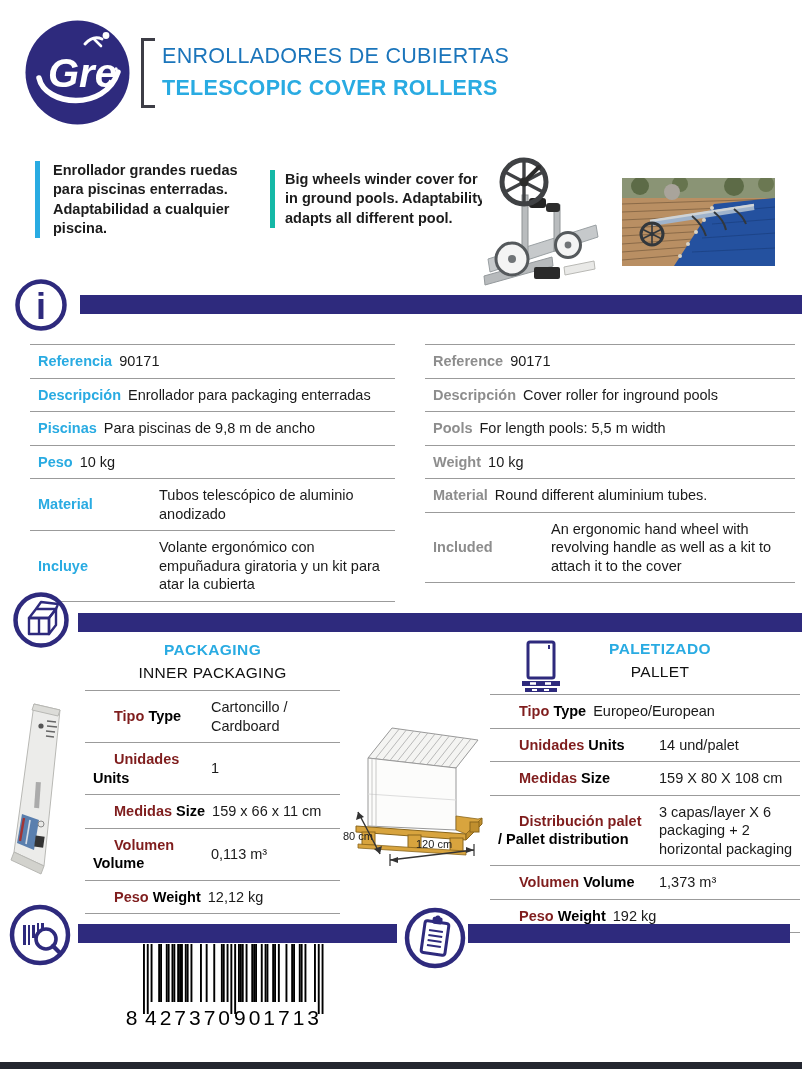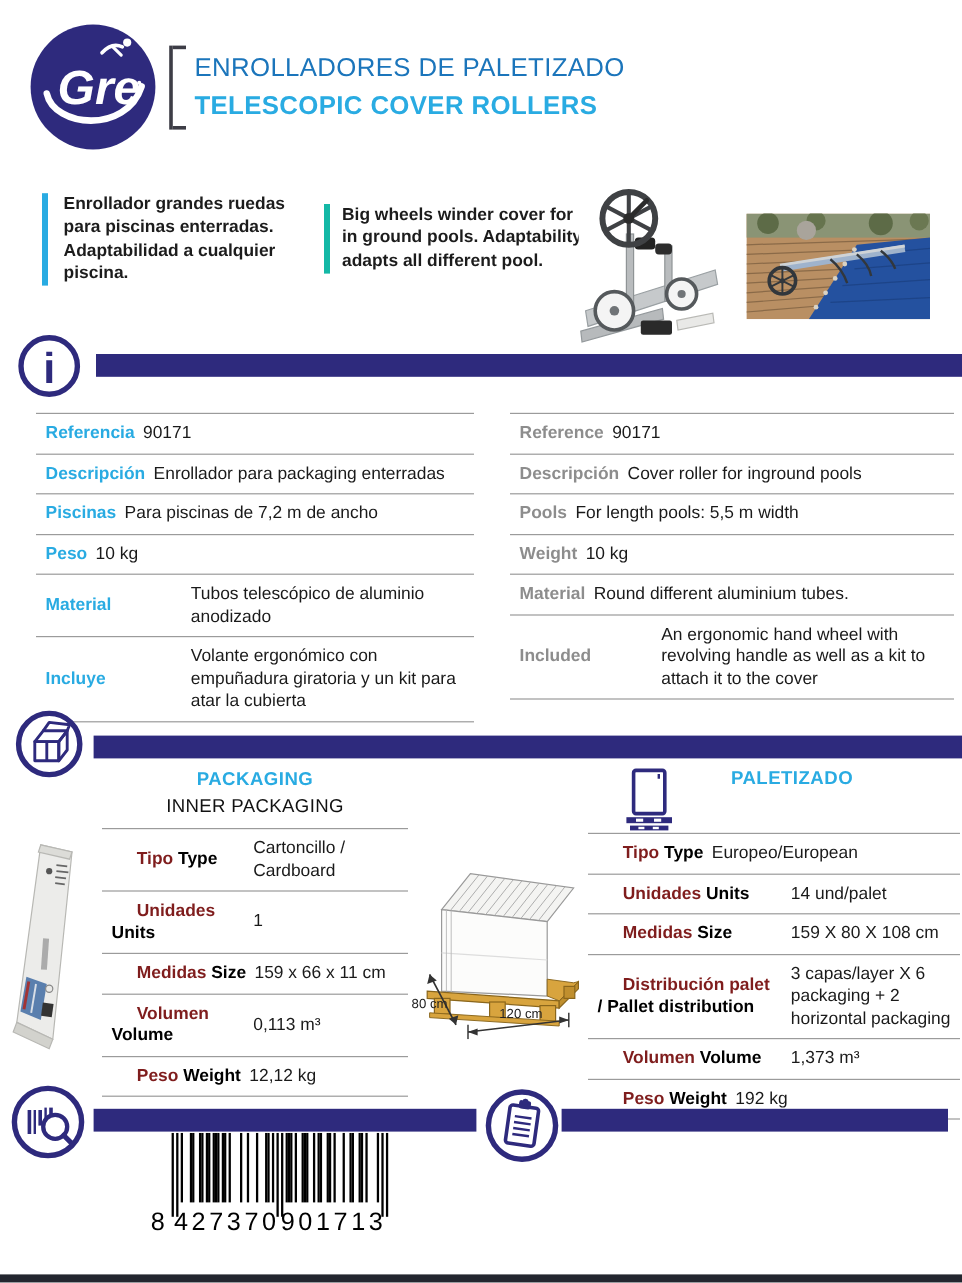--- a/index.html
+++ b/index.html
@@ -55,21 +55,21 @@
     <path d="M60 24 q 8 -9 17 -5" stroke="#ffffff" stroke-width="3" fill="none" stroke-linecap="round"></path>
     <circle cx="81" cy="15.5" r="3.4" fill="#ffffff"></circle>
     <path d="M69 19 l 7 7" stroke="#ffffff" stroke-width="2.6" stroke-linecap="round"></path>
     <text x="23" y="67" font-size="40" font-style="italic" font-weight="bold" fill="#ffffff">Gre</text>
     <circle cx="91" cy="49" r="1.7" fill="#ffffff"></circle>
   </svg>
 
   <div class="abs bracket" style="left:141px;top:38px"></div>
 
   <div class="abs" style="left:162px;top:44px">
-    <div class="t1">ENROLLADORES DE PALETIZADO</div>
+    <div class="t1">ENROLLADORES DE CUBIERTAS</div>
     <div class="t2">TELESCOPIC COVER ROLLERS</div>
   </div>
 
   <div class="abs intro es" style="left:35px;top:161px;width:205px">Enrollador grandes ruedas para piscinas enterradas. Adaptabilidad a cualquier piscina.</div>
   <div class="abs intro en" style="left:270px;top:170px;width:202px">Big wheels winder cover for in ground pools. Adaptability adapts  all different pool.</div>
 
   <svg class="abs" style="left:482px;top:155px" width="122" height="135" viewBox="0 0 122 135">
     <rect width="122" height="135" fill="#ffffff"></rect>
 
     <polygon points="6,104 114,70 116,82 8,117" fill="#c6c9cb" stroke="#9aa0a3" stroke-width="1"></polygon>
@@ -149,21 +149,21 @@
 
   <svg class="abs" style="left:14px;top:278px" width="54" height="54" viewBox="0 0 54 54">
     <circle cx="27" cy="27" r="23.5" fill="#ffffff" stroke="#2e2a7d" stroke-width="4.5"></circle>
     <text x="27" y="41" text-anchor="middle" font-size="36" font-weight="bold" fill="#2e2a7d" font-family="Liberation Serif,serif">i</text>
   </svg>
   <div class="abs bar" style="left:80px;top:295px;width:722px"></div>
 
   <div id="tbl-spec-left" class="abs tbl t-specL" style="left:30px;top:344px;width:365px">
       <div class="trow"><span class="lbl cyan">Referencia</span><span class="val">90171</span></div>
       <div class="trow"><span class="lbl cyan">Descripción</span><span class="val">Enrollador para packaging  enterradas</span></div>
-      <div class="trow"><span class="lbl cyan">Piscinas</span><span class="val">Para piscinas  de 7,2 m de ancho</span></div>
+      <div class="trow"><span class="lbl cyan">Piscinas</span><span class="val">Para piscinas  de 9,8 m de ancho</span></div>
       <div class="trow"><span class="lbl cyan">Peso</span><span class="val">10 kg</span></div>
       <div class="trow split">
         <span class="lbl cyan">Material</span>
         <span class="val">Tubos telescópico de aluminio anodizado</span>
       </div>
       <div class="trow split">
         <span class="lbl cyan">Incluye</span>
         <span class="val">Volante ergonómico con empuñadura giratoria y un kit para atar la cubierta</span>
       </div>
     </div>
@@ -281,20 +281,21 @@
     <line x1="31" y1="9" x2="31" y2="13" stroke="#2e2a7d" stroke-width="2"></line>
     <rect x="4" y="45" width="38" height="5" fill="#2e2a7d"></rect>
     <rect x="12" y="46.2" width="6" height="2.6" fill="#ffffff"></rect>
     <rect x="27" y="46.2" width="6" height="2.6" fill="#ffffff"></rect>
     <rect x="7" y="52" width="32" height="4" fill="#2e2a7d"></rect>
     <rect x="14" y="53" width="5" height="2" fill="#ffffff"></rect>
     <rect x="26" y="53" width="5" height="2" fill="#ffffff"></rect>
   </svg>
   <div class="abs" style="left:560px;top:640px;width:200px">
     <div class="sec-title">PALETIZADO</div>
+    <div class="sec-sub">PALLET</div>
   </div>
 
   <div id="tbl-pal" class="abs tbl t-pal" style="left:490px;top:694px;width:310px">
       <div class="trow"><span class="lbl"><span class="es">Tipo</span> <span class="en">Type</span></span><span class="val">Europeo/European</span></div>
       <div class="trow split">
         <span class="lbl"><span class="es">Unidades</span> <span class="en">Units</span></span>
         <span class="val">14 und/palet</span>
       </div>
       <div class="trow split">
         <span class="lbl"><span class="es">Medidas</span> <span class="en">Size</span></span>

